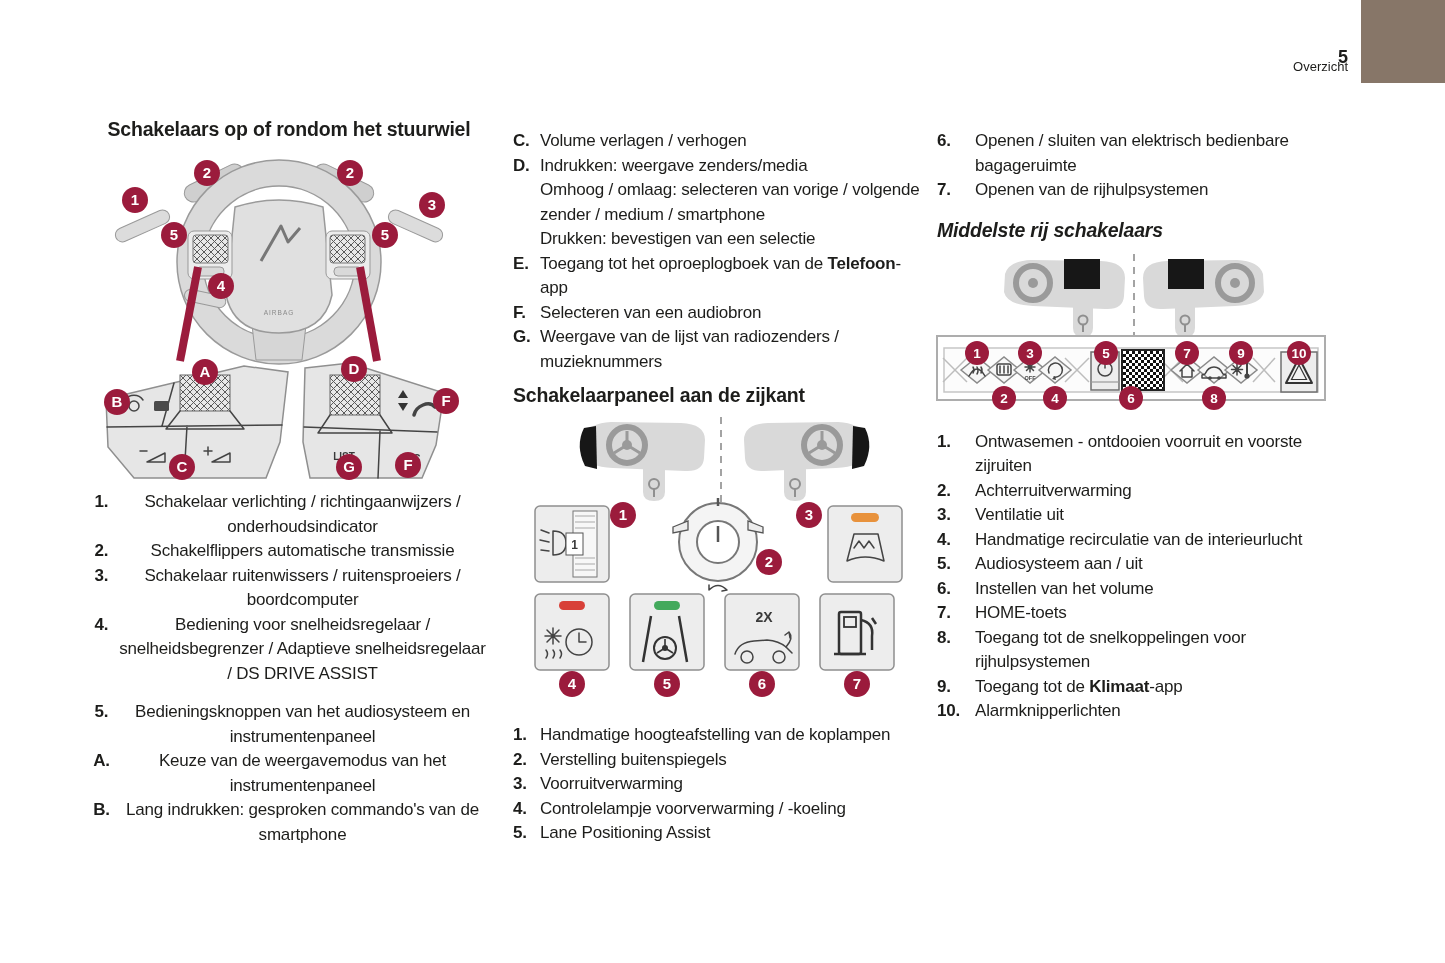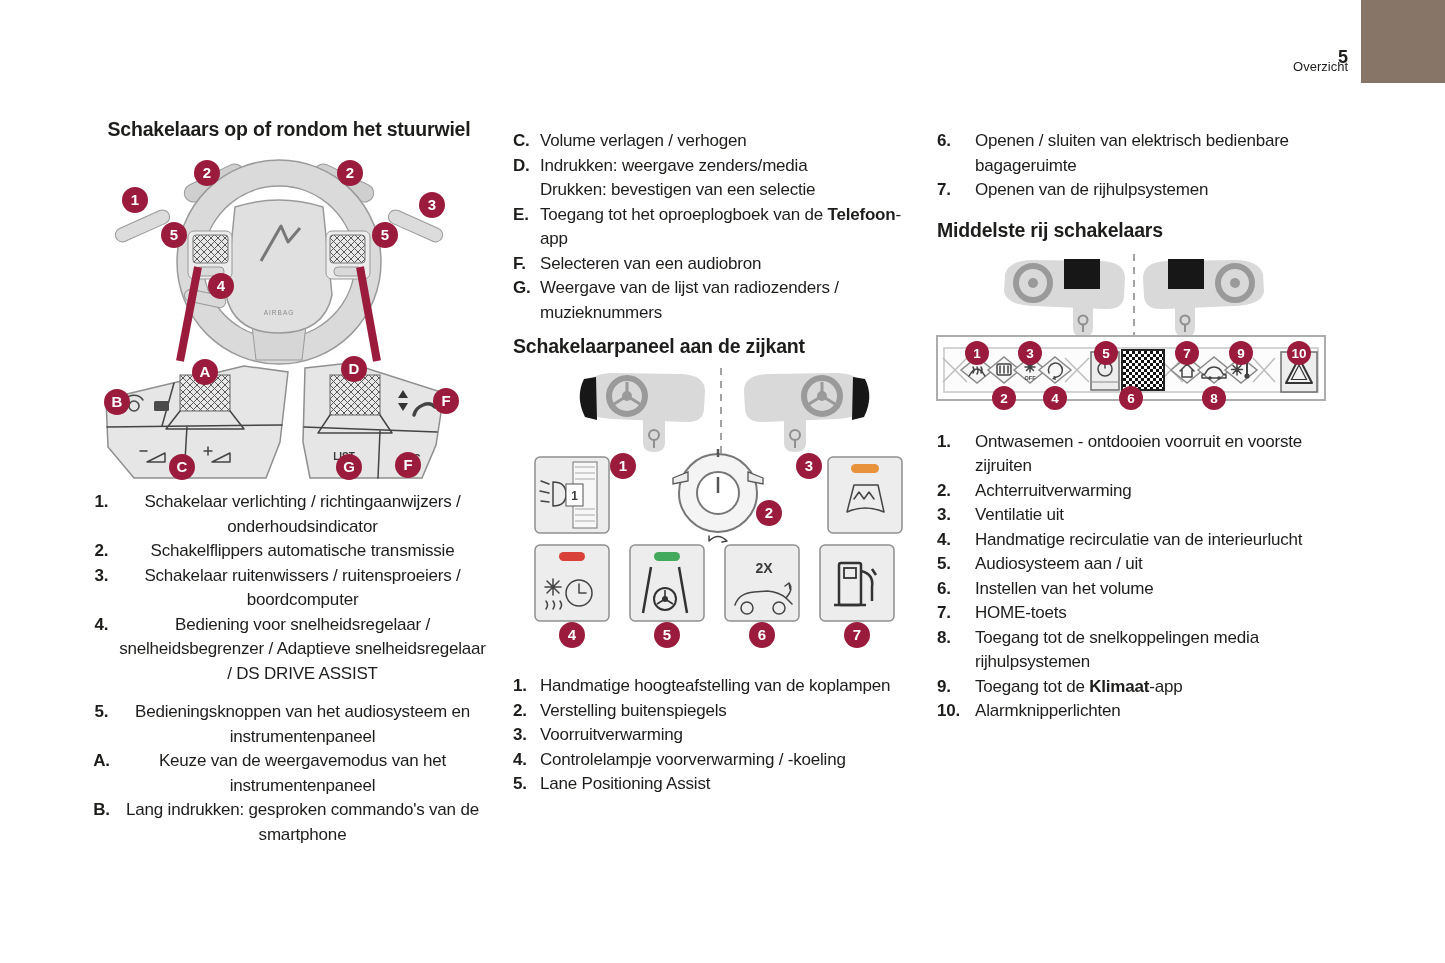--- a/index.html
+++ b/index.html
@@ -14,21 +14,21 @@
   .page-number { position: absolute; top: 48px; right: 97px; font-size: 18px; font-weight: 700; line-height: 1; }
   .section-title { position: absolute; top: 60px; right: 97px; font-size: 13px; line-height: 1; }
 
   .col { position: absolute; top: 118px; }
   .col-left { left: 88px; width: 402px; text-align: center; }
   .col-middle { left: 513px; width: 408px; }
   .col-right { left: 937px; width: 410px; }
 
   .heading { font-size: 19.5px; font-weight: 700; margin: 0; letter-spacing: -0.2px; }
   .col-middle .heading { margin-top: 10px; }
-  .col-right .heading { margin-top: 16px; }
+  .col-right .heading { margin-top: 16px; font-style: italic; }
 
   .list { font-size: 17px; line-height: 24.5px; letter-spacing: -0.2px; }
   .li { display: flex; }
   .li.gap { margin-top: 14px; }
   .li .label { font-weight: 700; flex: 0 0 27px; }
   .col-right .li .label { flex: 0 0 38px; }
   .li .body { flex: 1; }
   .mt-left-list { margin-top: 8px; }
   .mt-top-list { margin-top: 11px; }
   .mt-mid-bottom { margin-top: 9px; }
@@ -267,20 +267,21 @@
       <div class="li">
         <span class="label">C.</span>
         <div class="body">
           <div><span>Volume verlagen / verhogen</span></div>
         </div>
       </div>
       <div class="li">
         <span class="label">D.</span>
         <div class="body">
           <div><span>Indrukken: weergave zenders/media</span></div>
+          <div><span>Omhoog / omlaag: selecteren van vorige / volgende zender / medium / smartphone</span></div>
           <div><span>Drukken: bevestigen van een selectie</span></div>
         </div>
       </div>
       <div class="li">
         <span class="label">E.</span>
         <div class="body">
           <div><span>Toegang tot het oproeplogboek van de </span><b>Telefoon</b><span>-app</span></div>
         </div>
       </div>
       <div class="li">
@@ -612,21 +613,21 @@
       </div>
       <div class="li">
         <span class="label">7.</span>
         <div class="body">
           <div><span>HOME-toets</span></div>
         </div>
       </div>
       <div class="li">
         <span class="label">8.</span>
         <div class="body">
-          <div><span>Toegang tot de snelkoppelingen media rijhulpsystemen</span></div>
+          <div><span>Toegang tot de snelkoppelingen voor rijhulpsystemen</span></div>
         </div>
       </div>
       <div class="li">
         <span class="label">9.</span>
         <div class="body">
           <div><span>Toegang tot de </span><b>Klimaat</b><span>-app</span></div>
         </div>
       </div>
       <div class="li">
         <span class="label">10.</span>

